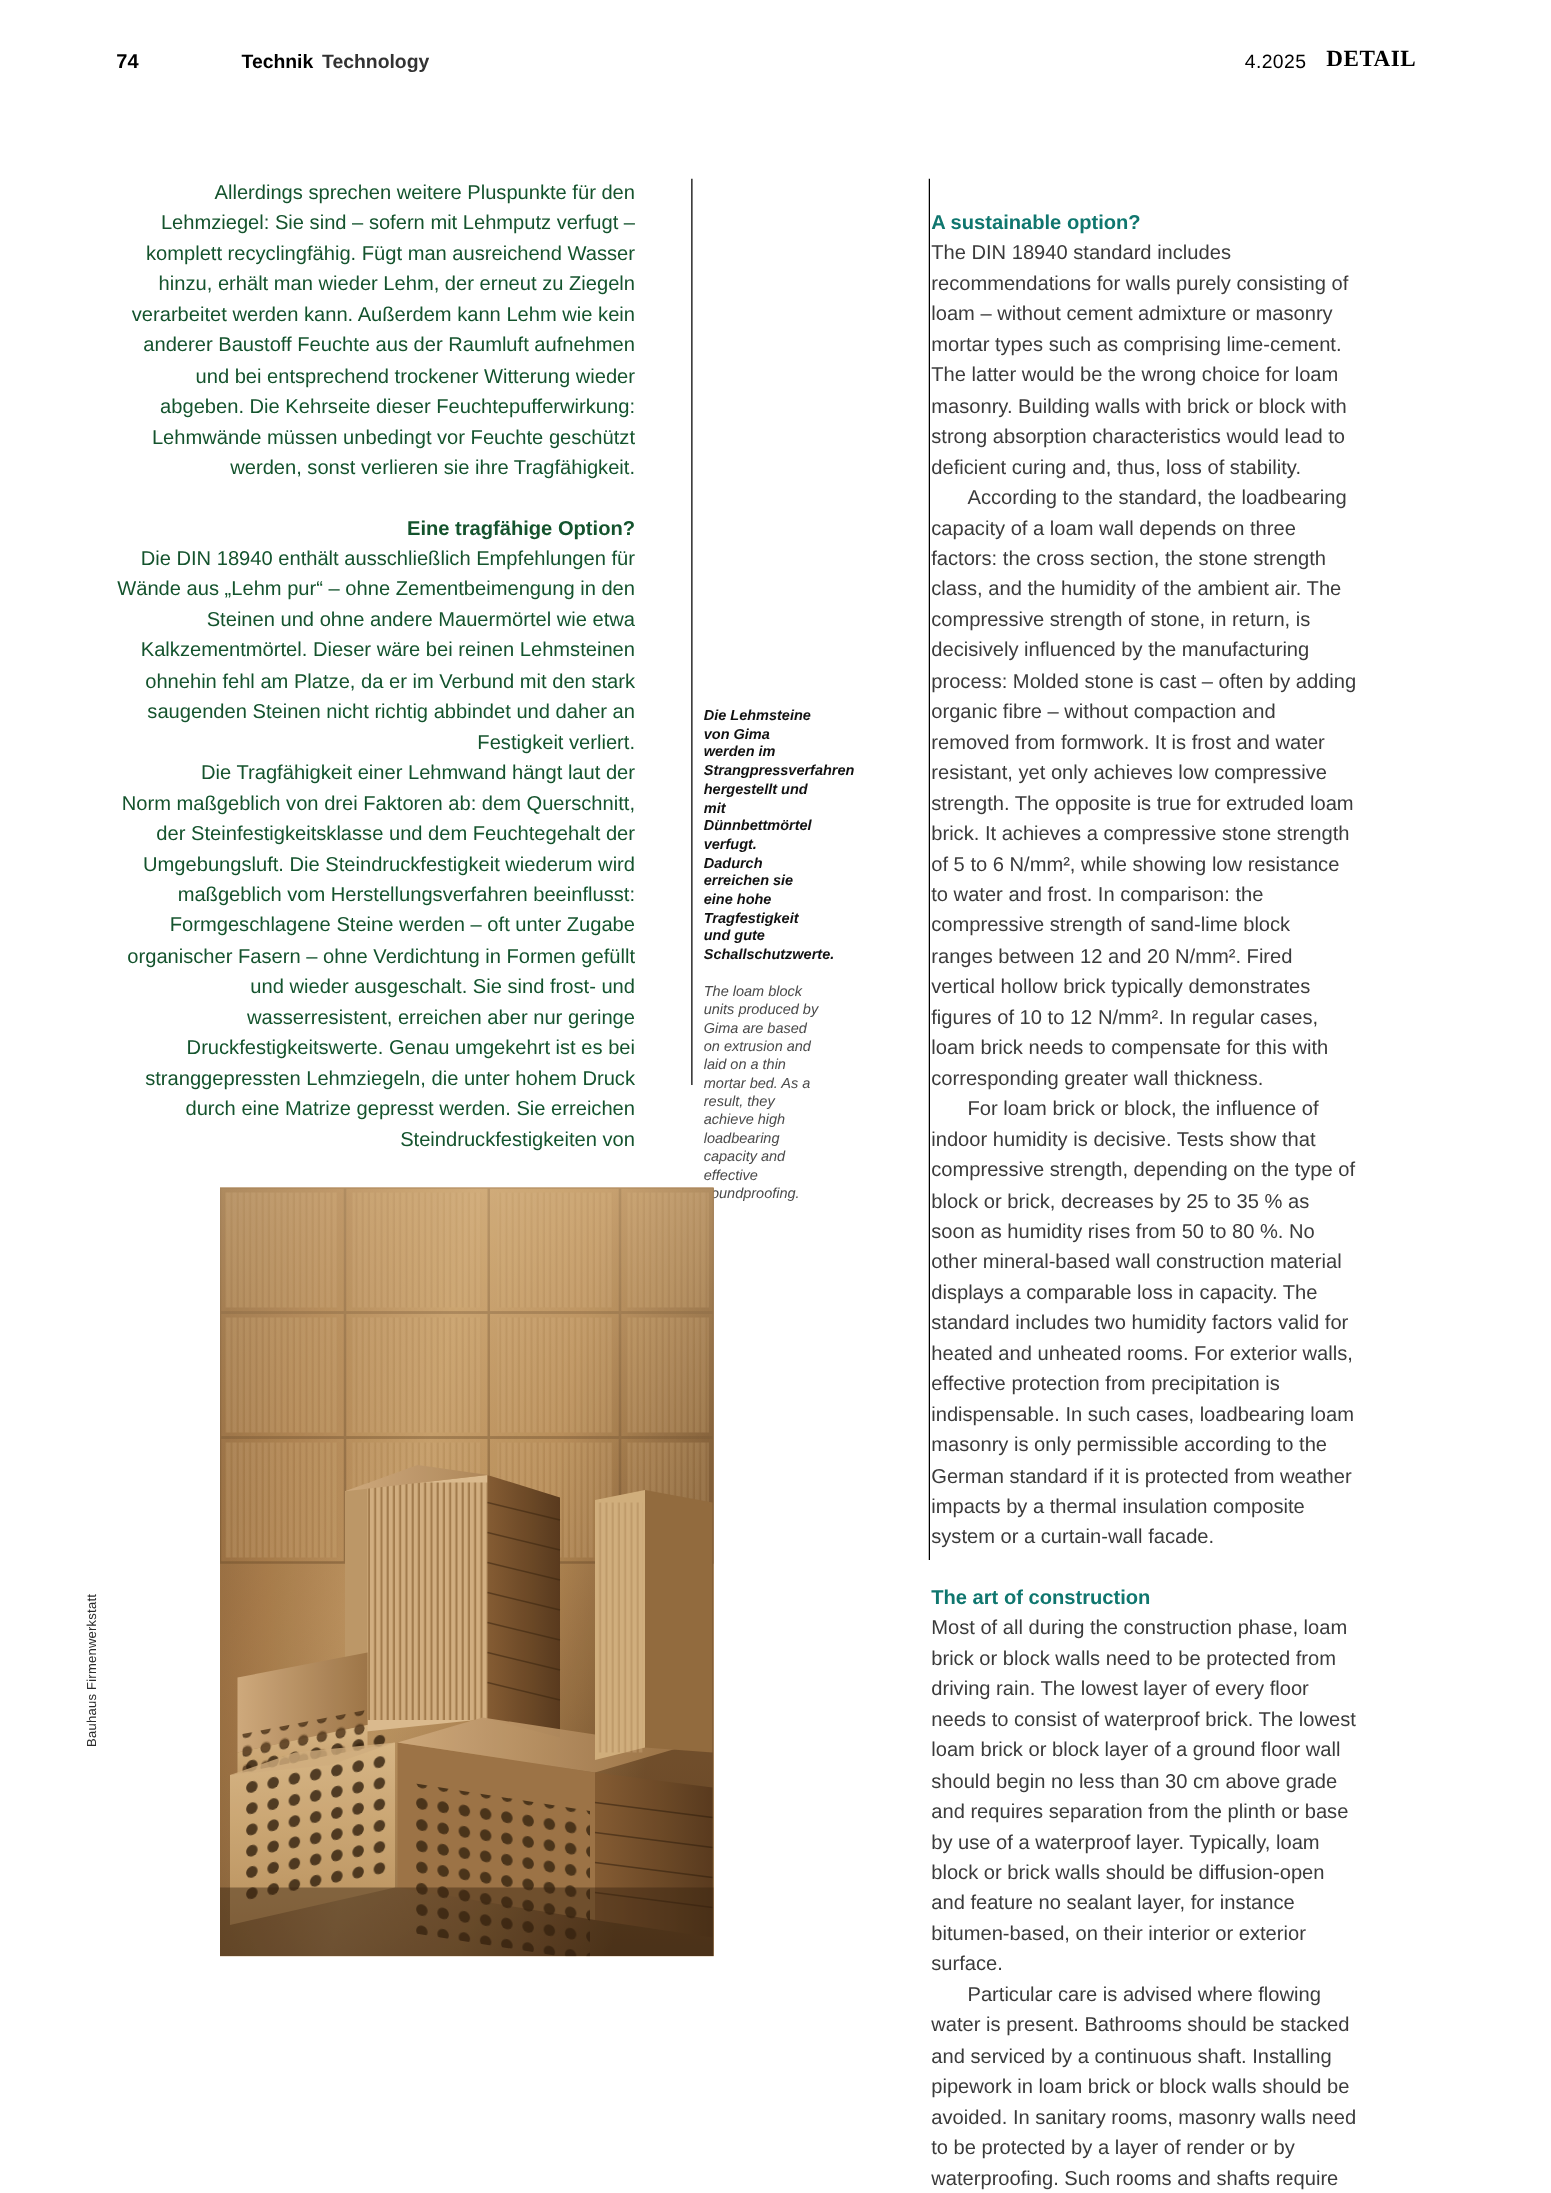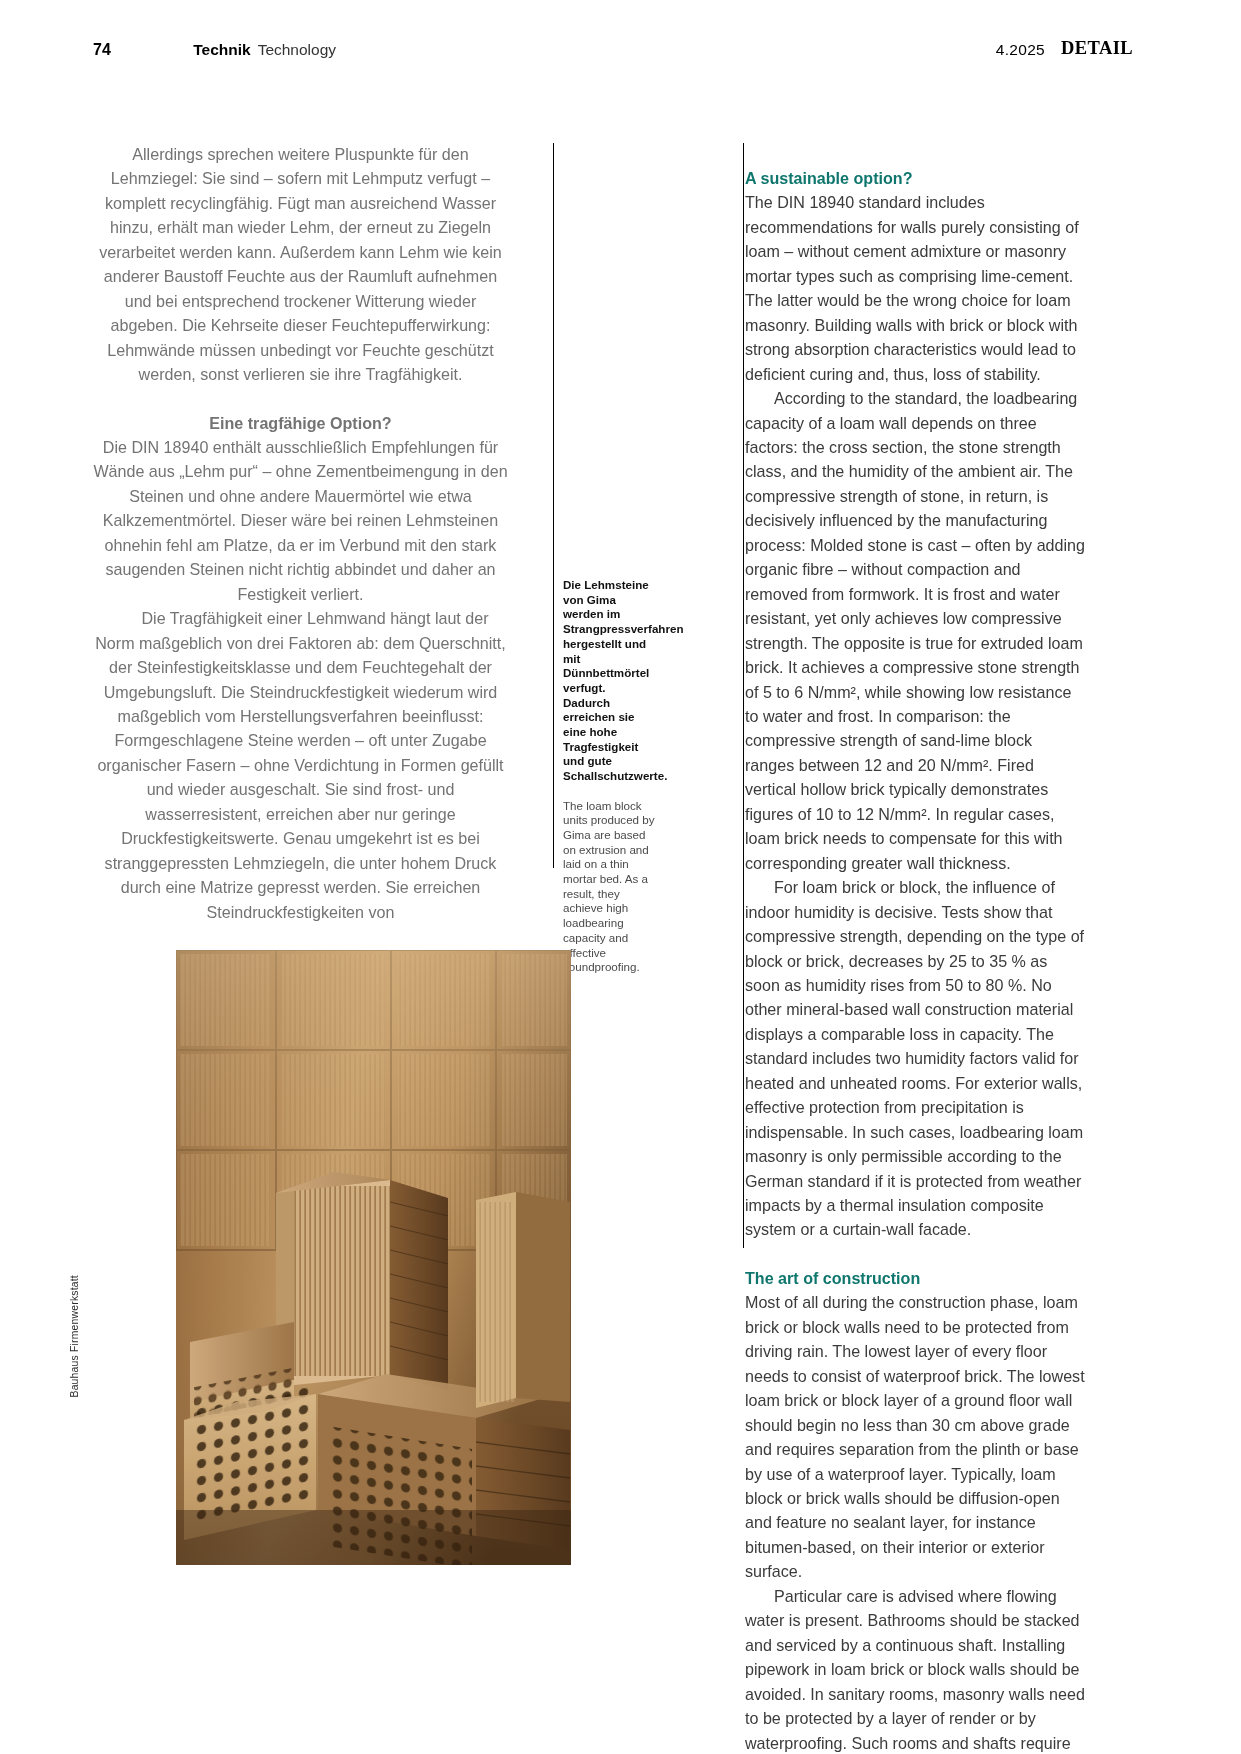--- a/index.html
+++ b/index.html
@@ -15,34 +15,34 @@
 
   
   .runhead {
     position:absolute; left:52px; top:38px; width:1040px;
     display:flex; align-items:baseline; justify-content:space-between;
     font-size:15.5px; color:#000;
   }
   .rh-left { display:flex; align-items:baseline; }
   .rh-folio { font-weight:700; font-size:16px; letter-spacing:0.2px; }
   .rh-section { font-weight:700; margin-left:82px; font-size:15.5px; }
-  .rh-section-en { font-weight:400; margin-left:7px; font-size:15.5px; color:#333; }
+  .rh-section-en { font-weight:700; margin-left:7px; font-size:15.5px; color:#333; }
   .rh-right { display:flex; align-items:flex-end; }
   .rh-issue { font-size:15.5px; font-weight:400; letter-spacing:0.3px; }
   .rh-brand { font-weight:700; font-size:18.5px; letter-spacing:0.4px; margin-left:16px;font-family:Liberation Serif, serif; }
 
   
   .col-de {
     position:absolute; left:52px; top:142px; width:415px;
-    font-size:16.1px; line-height:24.45px; color:#737373;
-    text-align:center;
+    font-size:16.1px; line-height:24.45px; color:#14532d;
+    text-align:right;
   }
   .col-cap {
-    position:absolute; left:522px; top:578px; width:92px;
-    font-size:11.6px; line-height:14.7px; color:#111;
+    position:absolute; left:522px; top:566px; width:92px;
+    font-size:11.6px; line-height:14.7px; color:#111;font-style:italic;
   }
   .rule-v {
     position:absolute; background:#000;
   }
   .col-en {
     position:absolute; left:704px; top:142px; width:340px;
     font-size:16.1px; line-height:24.45px; color:#3b3b3b;
     text-align:left;
   }
 

